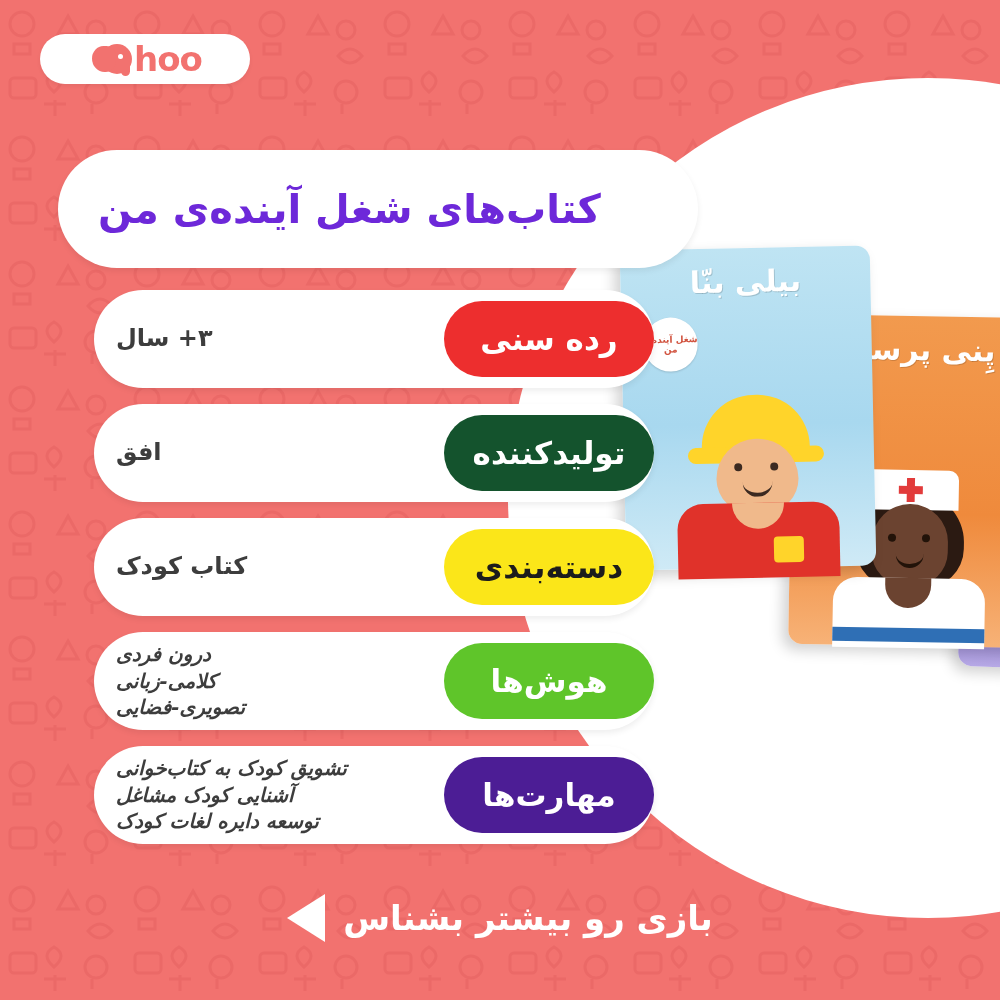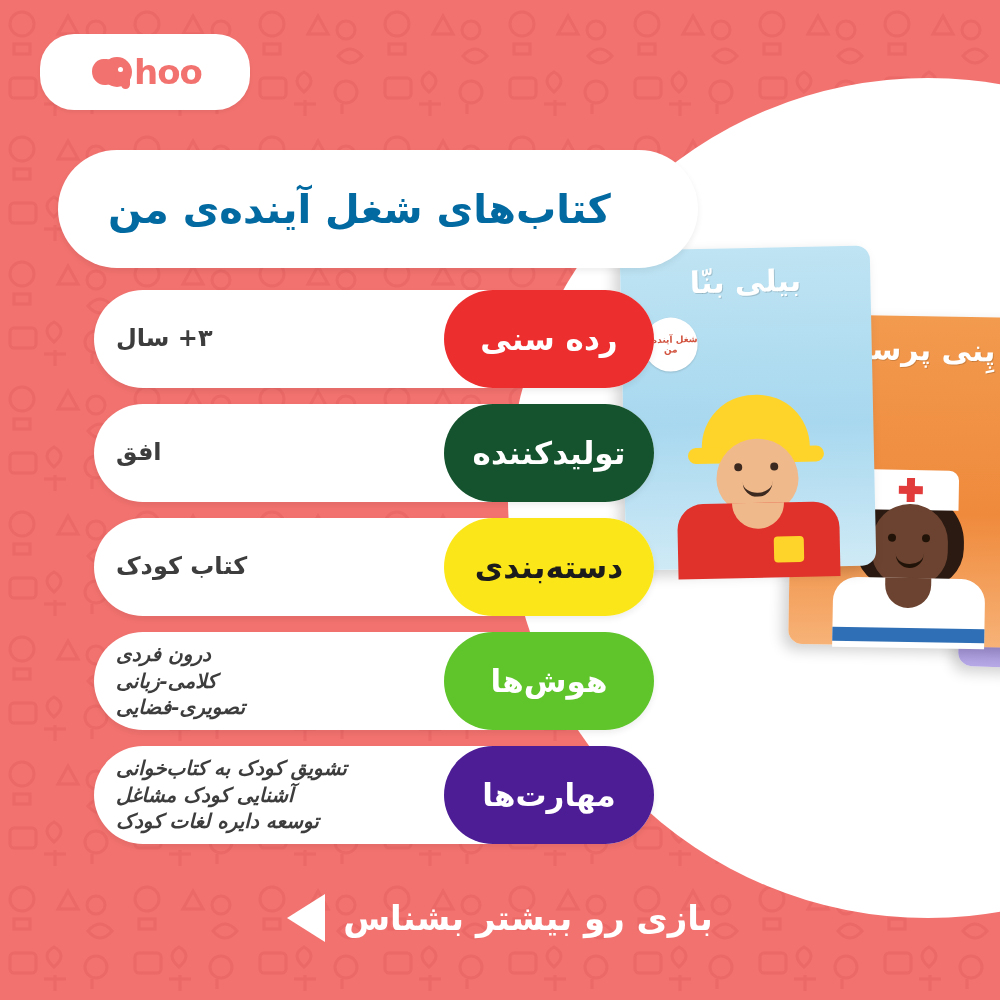--- a/index.html
+++ b/index.html
@@ -13,21 +13,21 @@
   #bg-pattern{
     position:absolute;inset:0;
     background:#f2726f;
     overflow:hidden;
   }
   #bg-pattern svg{position:absolute;inset:0;width:1000px;height:1000px;opacity:.38;}
 
   
   .logo{
     position:absolute;top:34px;left:40px;
-    width:210px;height:76px;border-radius:34px;
+    width:210px;height:50px;border-radius:34px;
     background:#ffffff;
     display:flex;align-items:center;justify-content:center;
     box-shadow:0 2px 4px rgba(0,0,0,.06);
   }
   .logo-text{
     font-family:"DejaVu Sans","Liberation Sans",sans-serif;
     font-weight:bold;font-size:34px;color:#f2726f;letter-spacing:-1px;
     display:flex;align-items:center;gap:2px;
   }
   .logo-ele{
@@ -126,32 +126,32 @@
 
   
   .title-card{
     position:absolute;left:58px;top:150px;width:640px;height:118px;
     background:#ffffff;border-radius:59px;
     display:flex;align-items:center;justify-content:flex-end;
     padding-left:40px;padding-right:46px;box-sizing:border-box;
     box-shadow:0 3px 6px rgba(0,0,0,.07);
   }
   .title-card h1{
-    margin:10px;font-size:40px;line-height:1.35;font-weight:bold;color:#0369a1;
+    margin:0;font-size:40px;line-height:1.35;font-weight:bold;color:#6d28d9;
     text-align:center;direction:rtl;
   }
 
   .row{
     position:absolute;left:94px;height:98px;width:560px;
     background:#ffffff;border-radius:49px;
     display:flex;align-items:center;justify-content:flex-start;
     box-shadow:0 3px 6px rgba(0,0,0,.07);
   }
   .row .pill{
-    height:98px;min-width:210px;border-radius:49px;
+    height:76px;min-width:210px;border-radius:49px;
     display:flex;align-items:center;justify-content:center;
     padding:0 26px;box-sizing:border-box;
     font-size:31px;font-weight:bold;color:#ffffff;direction:rtl;white-space:nowrap;
   }
   .row .value{
     flex:1;text-align:left;padding:0 26px 0 22px;
     font-size:24px;line-height:1.32;color:#3d3d3d;direction:rtl;font-weight:600;
   }
   .row .value.multi{font-size:20px;line-height:1.34;font-style:italic;}
 

